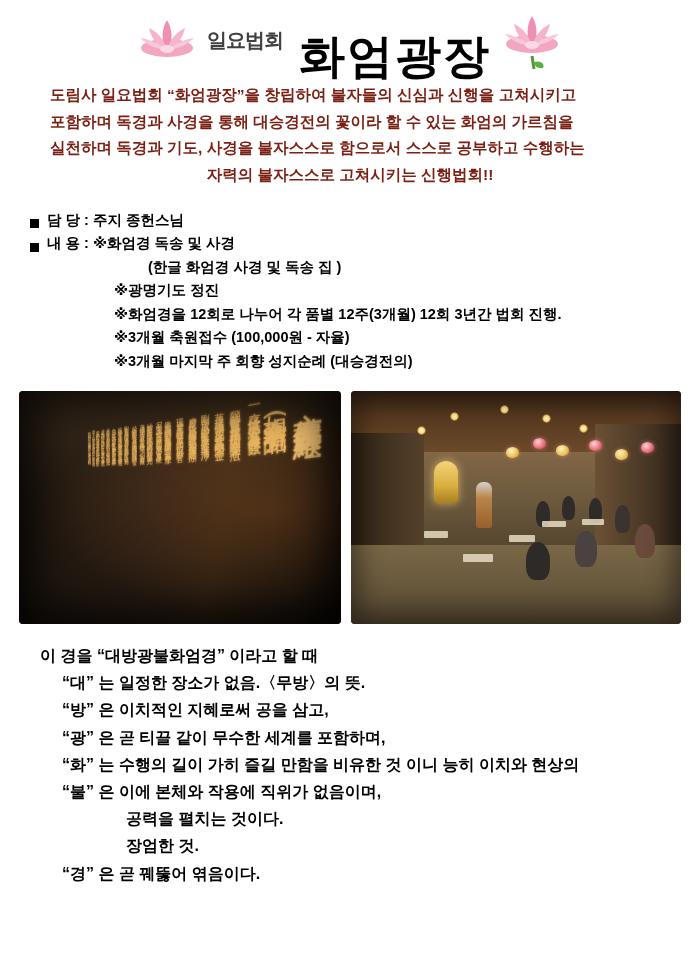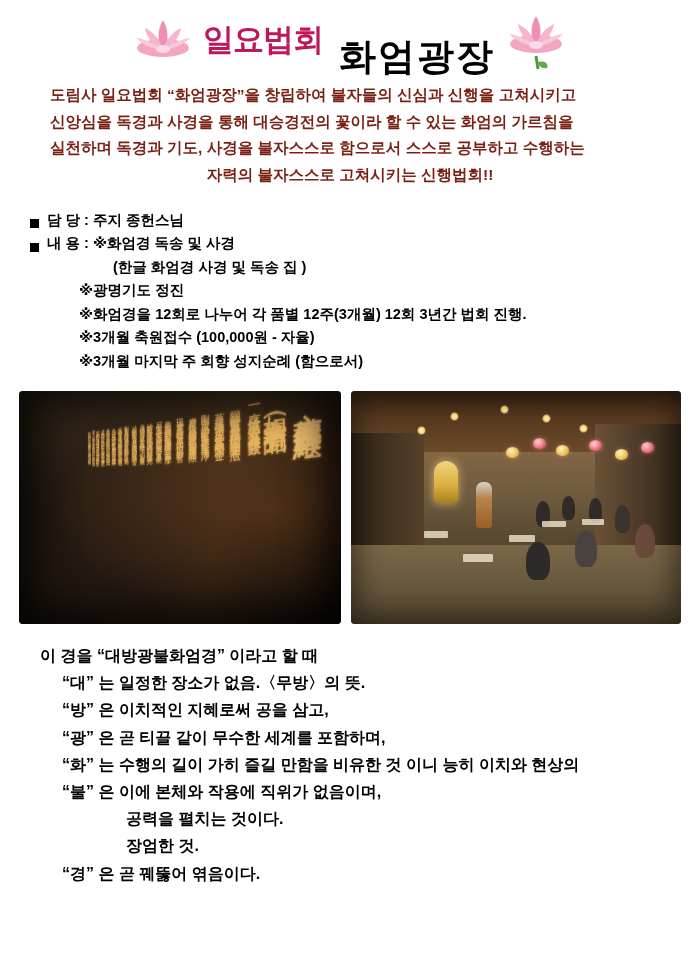--- a/index.html
+++ b/index.html
@@ -29,29 +29,29 @@
   .lotus {
     width: 60px;
     height: 52px;
     position: relative;
     flex: none;
   }
   .lotus svg { display: block; }
   .lotus-right { width: 62px; height: 60px; }
 
   .title-sub {
-    font-size: 31px;
-    font-weight: bold;
-    color: #be185d;
+    font-size: 20px;
+    font-weight: bold;
+    color: #404040;
     letter-spacing: -1px;
     padding-right: 6px;
     font-family: "Liberation Sans", "DejaVu Sans", sans-serif;
   }
   .title-main {
-    font-size: 37px;
+    font-size: 46px;
     font-weight: bold;
     color: #000;
     letter-spacing: 2px;
     line-height: 1;
     font-family: "Liberation Sans", "DejaVu Sans", sans-serif;
     margin-top: 32px;
   }
 
   
   .intro {
@@ -89,21 +89,21 @@
     height: 9px;
     background: #000;
     margin-top: 7px;
     margin-right: 8px;
     flex: none;
   }
   .row-label { white-space: nowrap; }
   .sub-lines {
     margin-left: 49px;
   }
-  .sub-lines div { white-space: nowrap; }
+  .sub-lines div { white-space: nowrap; margin-left: 35px; }
   .indent1 { padding-left: 34px; }
 
   
   .photos {
     margin-top: 18px;
     padding: 0 14px;
     display: flex;
     gap: 10px;
     justify-content: center;
   }
@@ -262,40 +262,40 @@
         <path d="M4 24 C10 30 19 35 31 36 C23 30 14 25 4 24 Z" fill="#f9c7da"></path>
         <path d="M58 24 C52 30 43 35 31 36 C39 30 48 25 58 24 Z" fill="#f9c7da"></path>
         <ellipse cx="31" cy="35" rx="7" ry="4" fill="#fbd9e6"></ellipse>
       </g>
     </svg>
   </span>
 </div>
 
 <div class="intro">
   <div class="l1">도림사 일요법회  “화엄광장”을 창립하여 불자들의 신심과 신행을 고쳐시키고</div>
-  <div class="l2">신앙심을 독경과 사경을 통해 대승경전의 꽃이라 할 수 있는 화엄의 가르침을</div>
+  <div class="l2">포함하며 독경과 사경을 통해 대승경전의 꽃이라 할 수 있는 화엄의 가르침을</div>
   <div class="l3">실천하며 독경과 기도, 사경을 불자스스로 함으로서 스스로 공부하고 수행하는</div>
   <div class="l4">자력의 불자스스로 고쳐시키는 신행법회!!</div>
 </div>
 
 <div class="details">
   <div class="row">
     <span class="bullet"></span>
     <span class="row-label">담 당 : 주지 종헌스님</span>
   </div>
   <div class="row">
     <span class="bullet"></span>
     <span class="row-label">내 용 :  ※화엄경 독송 및 사경</span>
   </div>
   <div class="sub-lines">
     <div class="indent1">(한글 화엄경 사경 및 독송 집 )</div>
     <div>※광명기도 정진</div>
     <div>※화엄경을 12회로 나누어 각 품별 12주(3개월) 12회 3년간 법회 진행.</div>
     <div>※3개월 축원접수 (100,000원 - 자율)</div>
-    <div>※3개월 마지막 주 회향 성지순례 (함으로서)</div>
+    <div>※3개월 마지막 주 회향 성지순례 (대승경전의)</div>
   </div>
 </div>
 
 <div class="photos">
 
   <div class="photo photo-left">
     <div class="wall-bg"></div>
     <div class="wall-cols">
       <div class="glyphcol" style="right:4%;  font-size:30px; color:#f2c272;">方廣佛華嚴経</div>
       <div class="glyphcol" style="right:15%; font-size:26px; color:#eab763;">如来名號品(一)</div>

